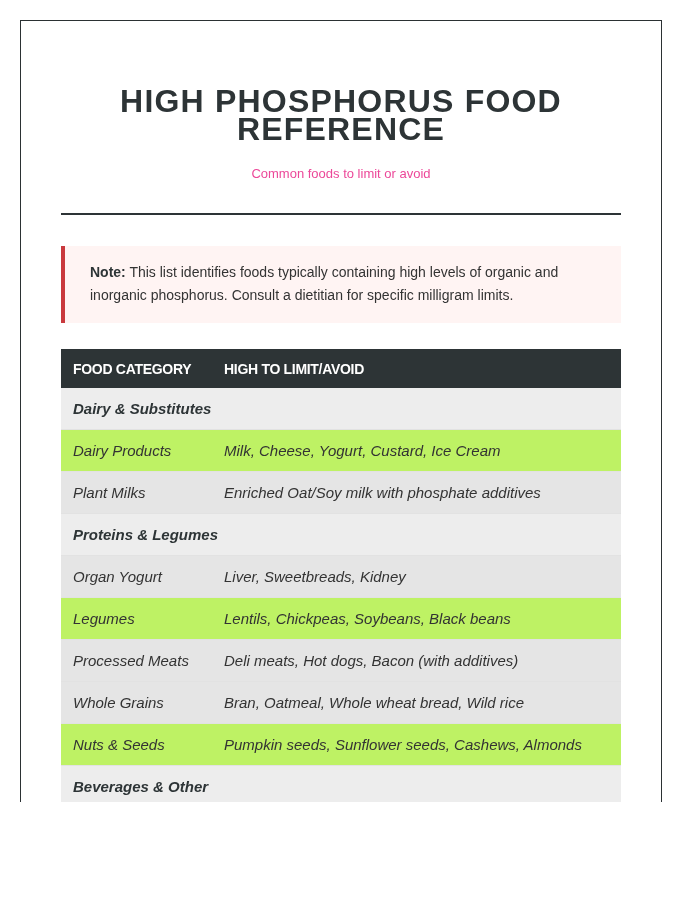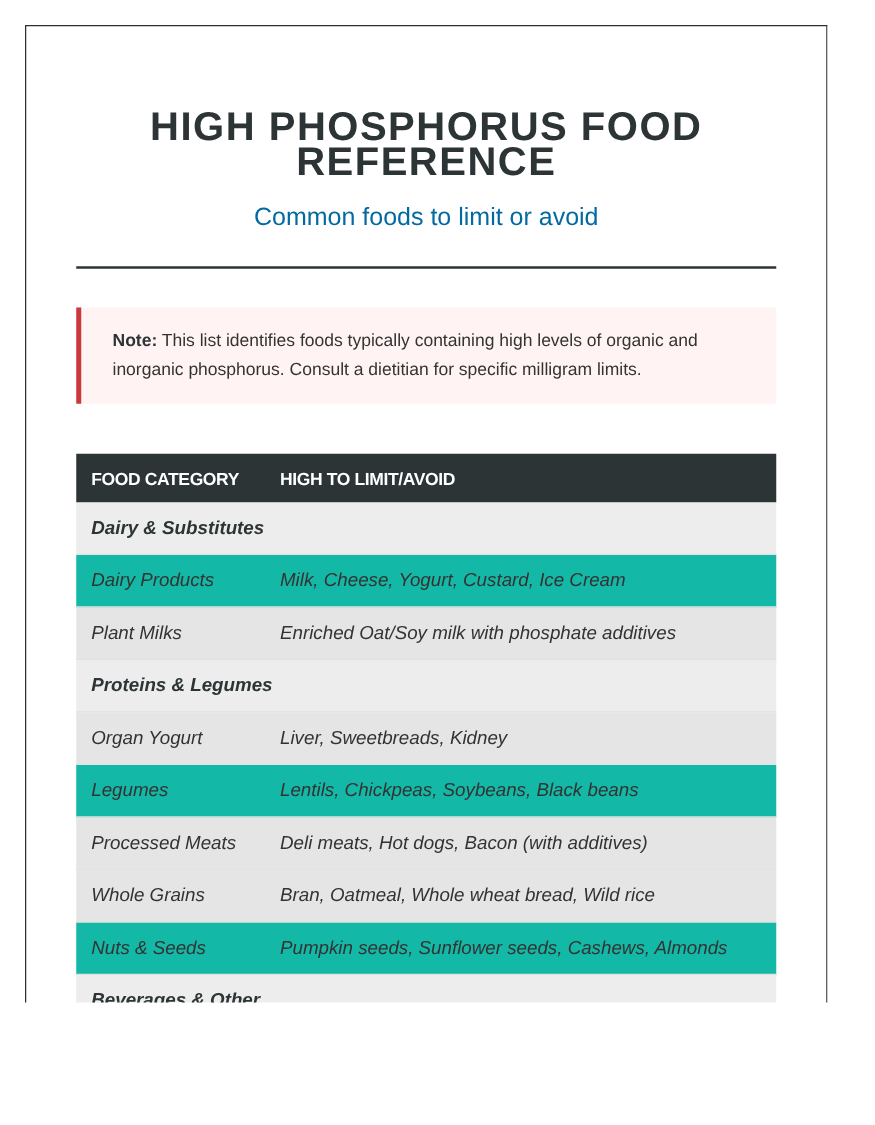--- a/index.html
+++ b/index.html
@@ -3,32 +3,32 @@
   <meta charset="utf-8">
   <style>
     html, body { margin: 0; padding: 0; background: #ffffff; }
     body { width: 700px; height: 900px; position: relative; overflow: hidden;
            font-family: "Liberation Sans", sans-serif; color: #333333; }
     .viewport { position: absolute; left: 20px; top: 20px; width: 642px; height: 782px; overflow: hidden; }
     .page { box-sizing: border-box; width: 642px; border: 1px solid #2b3133; border-bottom: none; min-height: 900px;
             padding: 0 40px; }
     .title { margin: 0; padding-top: 66px; text-align: center; font-size: 32px; font-weight: bold;
              letter-spacing: 1.2px; color: #2d3436; line-height: 28px; }
-    .subtitle { text-align: center; font-size: 20px; color: #0369a1; margin-top: 21px; line-height: 20px; }
+    .subtitle { text-align: center; font-size: 13px; color: #ec4899; margin-top: 21px; line-height: 20px; }
     .rule { height: 2px; background: #2d3436; margin-top: 29px; }
     .note { margin-top: 31px; background: #fff4f3; border-left: 4px solid #c9393d; padding: 15px 18px 16px 25px;
             font-size: 14px; line-height: 23px; color: #333333; }
     .note b { color: #2d3436; }
-    table.ref { margin-top: 40px; width: 560px; border-collapse: collapse; font-size: 15px; }
+    table.ref { margin-top: 26px; width: 560px; border-collapse: collapse; font-size: 15px; }
     table.ref thead th { background: #2d3436; color: #ffffff; font-size: 14px; font-weight: bold; text-align: left;
                          height: 39px; padding: 0 12px; letter-spacing: -0.3px; }
     table.ref thead th.c1 { width: 127px; }
     table.ref td { height: 41px; padding: 0 12px; border-bottom: 1px solid #e2e2e2; color: #333333; font-style: italic; }
     tr.group td { background: #ededed; font-weight: bold; color: #2d3436; }
-    tr.odd td { background: #14b8a6; }
+    tr.odd td { background: #bef264; }
     tr.even td { background: #e5e5e5; }
   </style>
 </head>
 <body>
 
 <div class="viewport">
   <div class="page">
     <h1 class="title">HIGH PHOSPHORUS FOOD REFERENCE</h1>
     <div class="subtitle">Common foods to limit or avoid</div>
     <div class="rule"></div>

